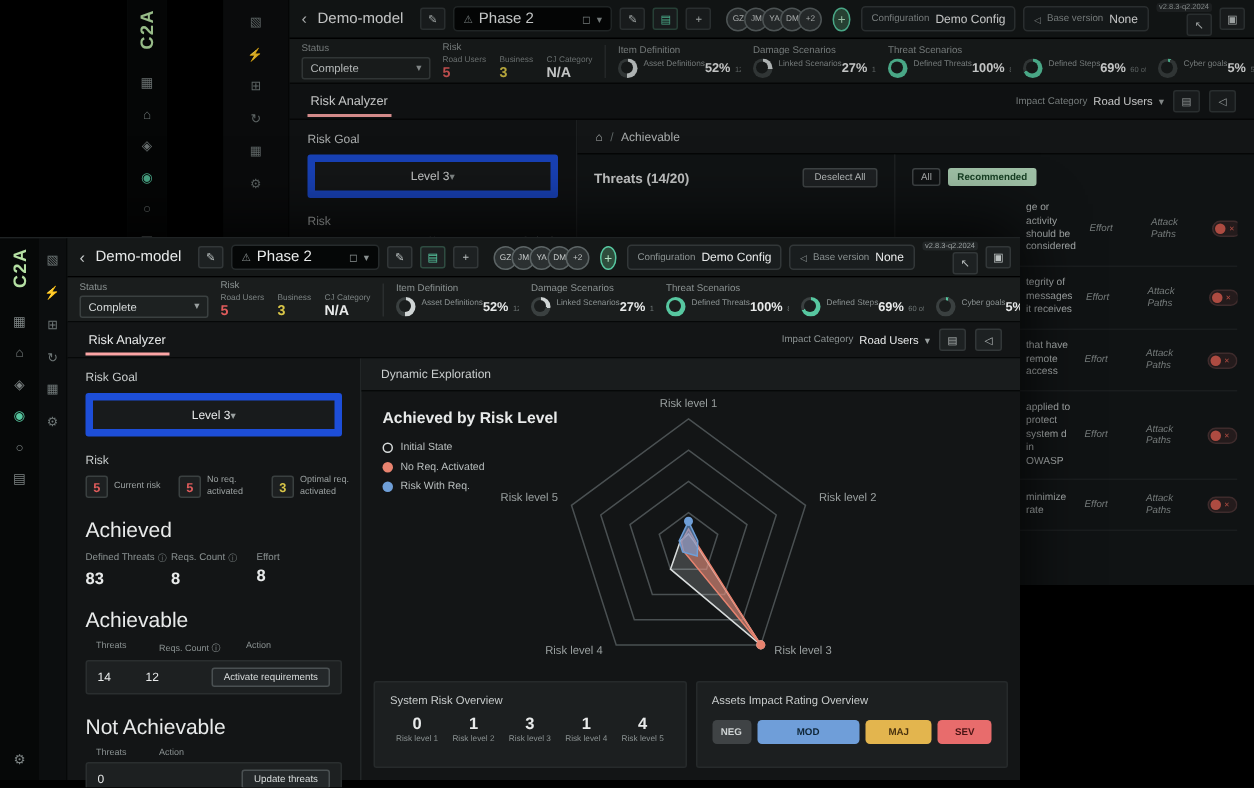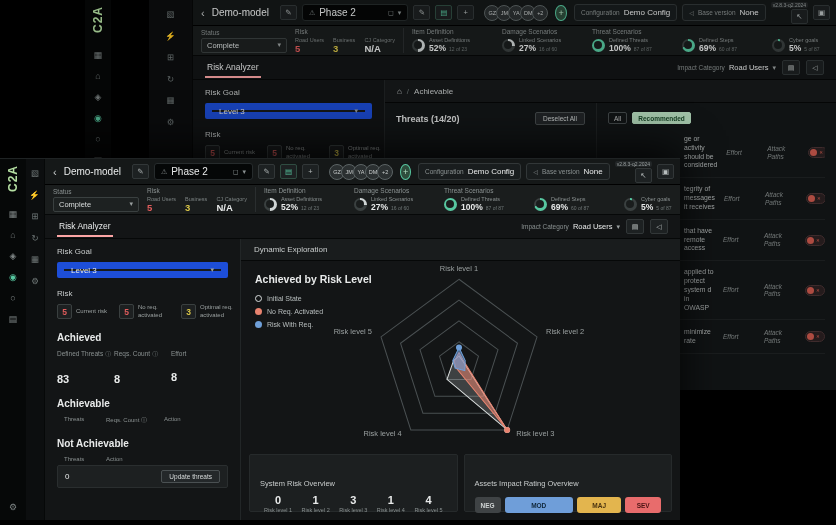--- a/index.html
+++ b/index.html
@@ -48,62 +48,62 @@
 .riskrow{display:flex;gap:9px}
 .ritem{display:flex;flex-direction:column}
 .rlabel{font-size:5.5px;color:#7c8383;white-space:nowrap}
 .rval2{font-size:9.5px;font-weight:bold}
 .gauges{display:flex;gap:8px;flex:1;border-left:1px solid #2a2e2f;padding-left:8px}
 .ggroup{display:flex;flex-direction:column;gap:2px}
 .growgroup{display:flex;gap:8px}
 .gauge{display:flex;align-items:center;gap:4px;width:82px;overflow:hidden}
 .ring{width:13px;height:13px;border-radius:50%;position:relative;flex-shrink:0}
 .ring::after{content:"";position:absolute;inset:2.5px;border-radius:50%;background:#1a1d1d}
-.gtxt{display:flex;flex-direction:column}
+.gtxt{display:flex;flex-direction:row}
 .glabel{font-size:5.5px;color:#8a9191;white-space:nowrap}
 .gvals{display:flex;align-items:baseline;gap:3px}
 .gpct{font-size:8.5px;font-weight:bold;color:#e8eaea}
 .gsub{font-size:5px;color:#6f7777;white-space:nowrap}
 
 .tabbar{height:24px;background:#131516;border-bottom:1px solid #060808;display:flex;align-items:center;padding:0 12px;gap:6px;flex-shrink:0}
 .tab{font-size:8.5px;color:#e8eaea;border-bottom:2px solid #fca5a5;padding:5px 2px 4px;cursor:pointer}
 .impact{display:inline-flex;align-items:center;gap:4px;font-size:6.5px;color:#8a9191;cursor:pointer}
 .impact .kval{font-size:7.5px}
 .sq-btn{width:18px;height:15px;border:1px solid #323738;border-radius:2px;background:#1d2122;color:#b8bebe;font-size:7px;display:inline-flex;align-items:center;justify-content:center;cursor:pointer}
 
 .body{flex:1;display:flex;min-height:0;background:#131516}
 .left-panel{width:196px;border-right:1px solid #222627;padding:8px 12px;flex-shrink:0}
 .sec-label{font-size:8px;color:#c8cccc;margin-bottom:6px}
-.dropdown{height:16px;border:7px solid #1d4ed8;border-radius:2px;background:#181b1c;display:flex;align-items:center;justify-content:space-between;padding:0 7px;font-size:8px;color:#e8eaea;margin-bottom:11px;cursor:pointer}
+.dropdown{height:29px;border:5px solid #1d4ed8;border-radius:2px;background:#181b1c;display:flex;align-items:center;justify-content:center;padding:0 7px;font-size:8px;color:#e8eaea;margin-bottom:11px;cursor:pointer}
 .chev{color:#9aa0a0;font-size:7px}
 .risk-boxes{display:flex;gap:9px}
 .rbox{display:flex;gap:4px;align-items:center}
 .rval{width:15px;height:15px;border:1px solid #3a4040;border-radius:2px;background:#1d2021;display:inline-flex;align-items:center;justify-content:center;font-size:8.5px;font-weight:bold;flex-shrink:0}
 .rblabel{font-size:6px;color:#9aa0a0;width:34px;line-height:1.25}
-.h-title{font-size:10px;font-weight:bold;color:#e8eaea;margin:13px 0 7px}
+.h-title{font-size:14px;font-weight:normal;color:#e8eaea;margin:13px 0 7px}
 .ach-row{display:flex}
-.achcol{display:flex;flex-direction:column;gap:14px;width:62px}
+.achcol{display:flex;flex-direction:column;gap:3px;width:62px}
 .achcol .klabel{display:flex;gap:2px}
 .bigval{font-size:11px;font-weight:bold}
 .info{font-size:6px;color:#6f7777}
 .thead{display:flex;font-size:6px;color:#8a9191;padding:0 7px;margin-bottom:3px}
 .thead .c1{width:42px}.thead .c2{width:58px}
 .trow{display:flex;align-items:center;background:#1d2021;border:1px solid #2a2e2f;border-radius:2px;height:23px;padding:0 7px;font-size:8px}
 .trow .c1{width:42px}.trow .c2{width:58px}
 .mini-btn{margin-left:auto;background:#24282a;border:1px solid #4a5052;border-radius:2px;color:#d8dcdc;font-size:6.5px;padding:2px 7px;cursor:pointer;white-space:nowrap;font-family:inherit}
 .right-area{flex:1;display:flex;flex-direction:column;min-width:0}
 .dyn-bar{height:22px;background:#191c1d;border-bottom:1px solid #060808;display:flex;align-items:center;padding:0 13px;font-size:8px;color:#c8cccc;flex-shrink:0}
 .chart-wrap{position:relative;flex:1;min-height:0}
 .chart-title{position:absolute;left:14px;top:12px;font-size:10.5px;font-weight:bold;color:#e8eaea}
 .legend{position:absolute;left:14px;top:34px;display:flex;flex-direction:column;gap:6px}
 .lgitem{display:flex;align-items:center;gap:5px;font-size:7px;color:#b8bebe;cursor:pointer}
 .lg-marker{width:7px;height:7px;border-radius:50%;flex-shrink:0}
 #radar{position:absolute;inset:0;width:100%;height:100%}
 .cards-row{display:flex;gap:6px;padding:0 8px 8px;height:66px;flex-shrink:0}
-.card{flex:1;background:#1c1f20;border:1px solid #262a2b;border-radius:2px;padding:24px 10px;min-width:0}
+.card{flex:1;background:#1c1f20;border:1px solid #262a2b;border-radius:2px;padding:7px 10px;min-width:0}
 .card-title{font-size:7.5px;color:#c8cccc}
 .sys-row{display:flex;justify-content:space-between;margin-top:6px;padding:0 4px}
 .syscol{display:flex;flex-direction:column;align-items:center;gap:1px}
 .sysval{font-size:11px;font-weight:bold;color:#e8eaea}
 .syslabel{font-size:5.5px;color:#8a9191;white-space:nowrap}
 .seg-row{display:flex;gap:4px;margin-top:9px;height:16px}
 .seg{border-radius:3px;display:flex;align-items:center;justify-content:center;font-size:6.5px;font-weight:bold;min-width:26px}
 
 .back-left{width:192px;border-right:1px solid #222627;padding:8px 12px;flex-shrink:0}
 .back-right{flex:1;display:flex;flex-direction:column;min-width:0;background:#141718}
@@ -629,20 +629,25 @@
                 </span>
     <span class="bigval">8</span>
   </span>
             </div>
           <div class="h-title">Achievable</div>
           <div class="thead">
             <span class="c1">Threats</span>
             <span class="c2">Reqs. Count ⓘ</span>
             <span>Action</span>
           </div>
+          <div class="trow">
+            <span class="c1">14</span>
+            <span class="c2">12</span>
+            <button class="mini-btn">Activate requirements</button>
+          </div>
           <div class="h-title">Not Achievable</div>
           <div class="thead">
             <span class="c1">Threats</span>
             <span>Action</span>
           </div>
           <div class="trow">
             <span class="c1">0</span>
             <button class="mini-btn">Update threats</button>
           </div>
         </div>

